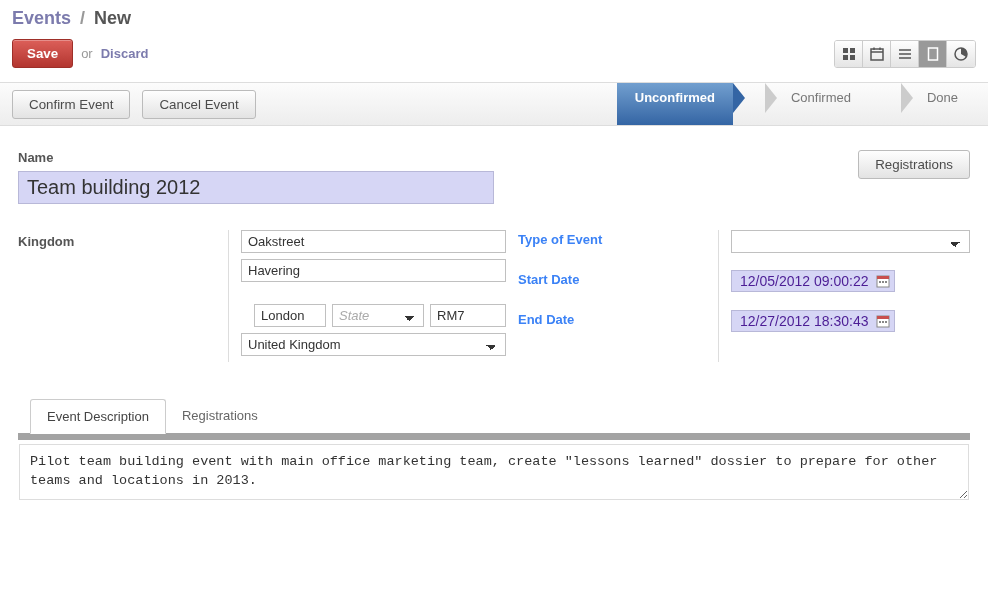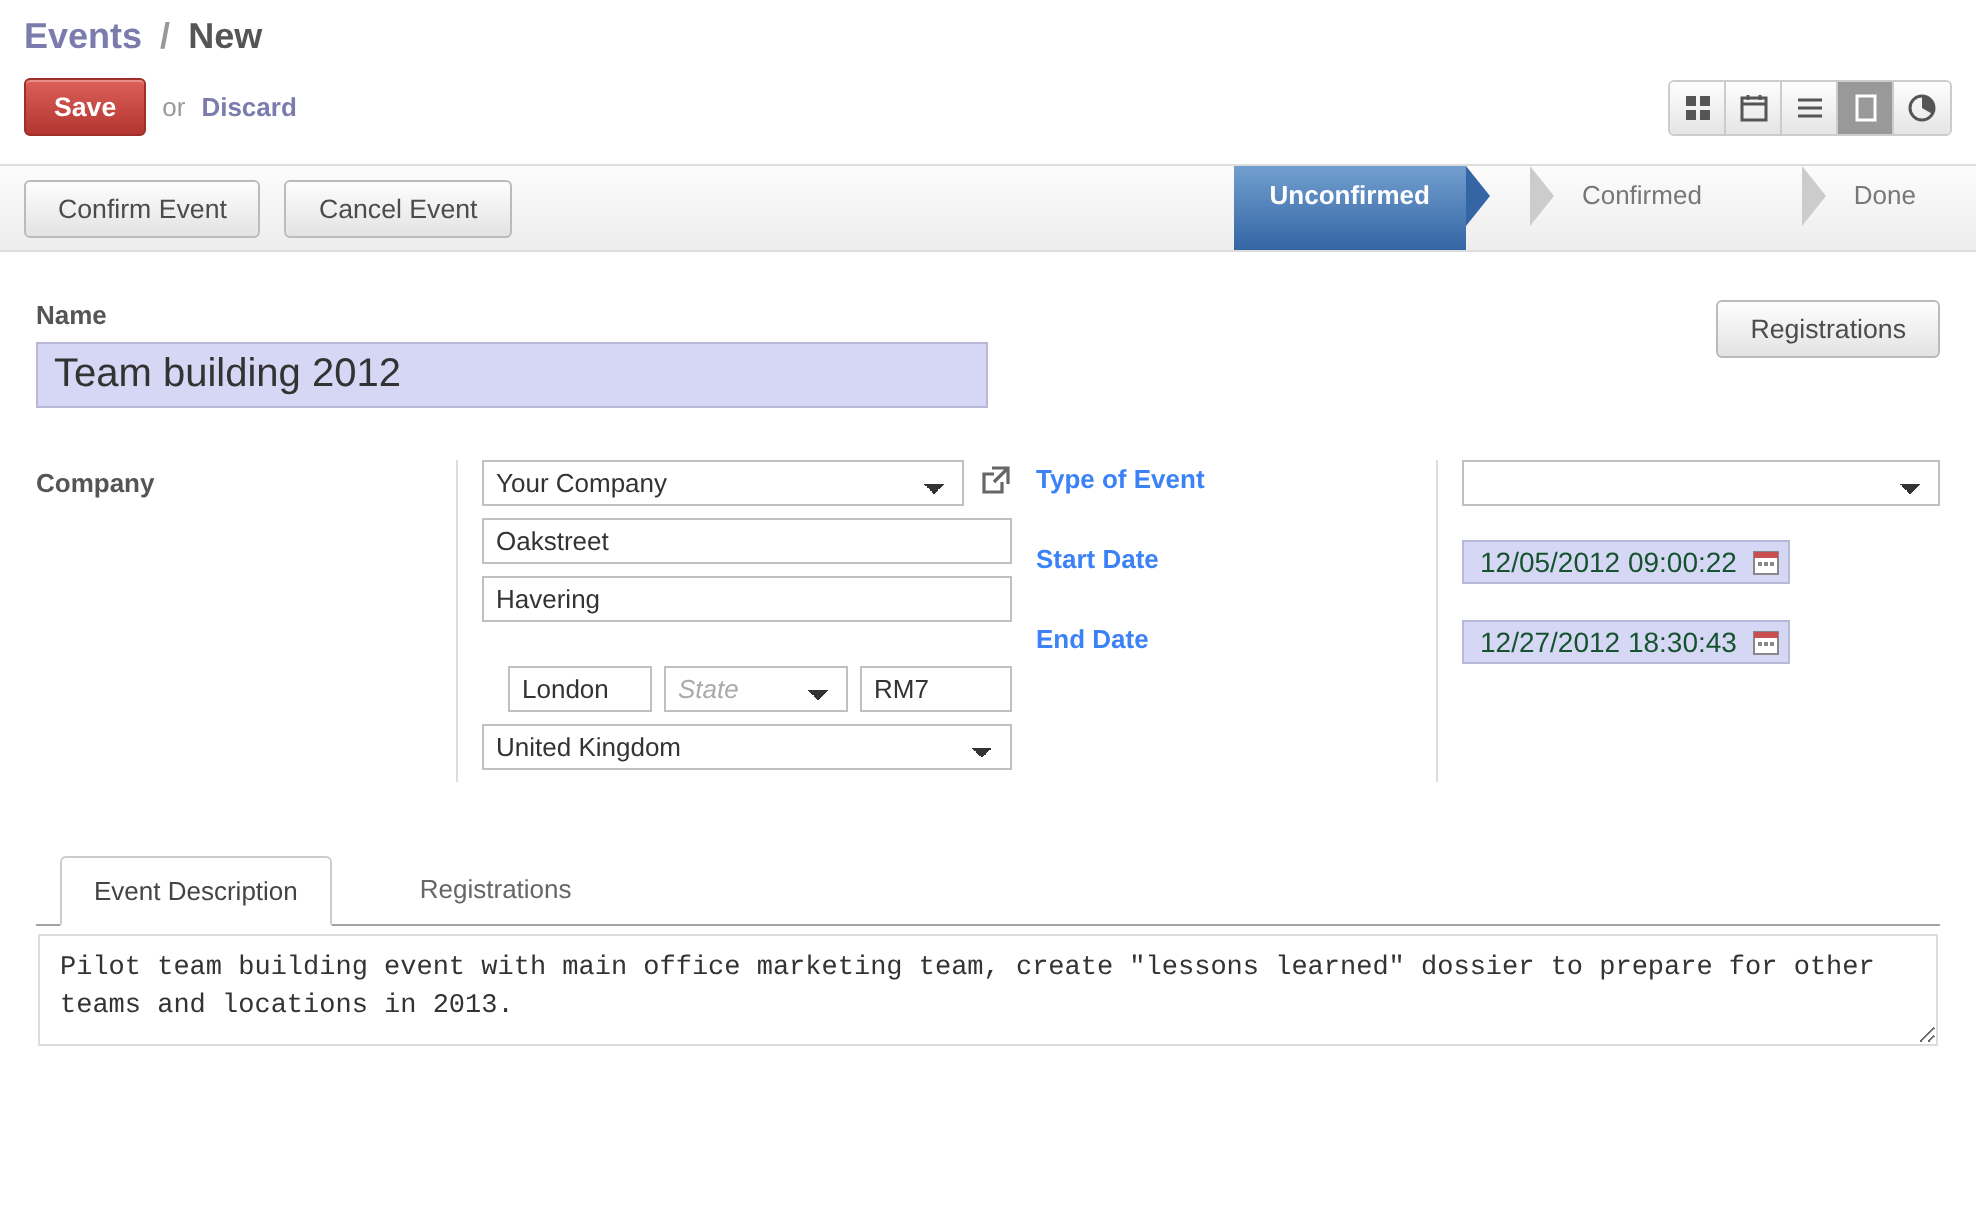--- a/index.html
+++ b/index.html
@@ -56,25 +56,25 @@
 .ext-icon { color: #666; cursor: pointer; }
 .city-row { display: flex; gap: 6px; margin-top: 16px; margin-bottom: 6px; }
 .city-row .txt { margin-bottom: 0; }
 .city-row .txt.city { flex: 1.3; margin-left: 13px; }
 .city-row .sel.state { width: 92px; margin-bottom: 0; color: #aaa; font-style: italic; }
 .city-row .txt.zip { width: 76px; }
 
 .right-label { color: #3b82f6; font-weight: bold; height: 40px; display: flex; align-items: flex-start; padding-top: 2px; }
 .type-sel { width: 100%; }
 .date-field { display: inline-flex; align-items: center; background: #d6d6f5; border: 1px solid #b8b8d8; padding: 2px 4px 2px 8px; margin-bottom: 6px; }
-.date-field span { font-size: 14px; color: #14532d; margin-right: 8px; }
+.date-field span { font-size: 14px; color: #4c1d95; margin-right: 8px; }
 .cal-icon { width: 14px; height: 14px; }
 
 .tabs-wrap { margin-top: 36px; }
-.tabs { display: flex; border-bottom: 1px solid #a3a3a3; padding-left: 12px; gap: 28px; }
+.tabs { display: flex; border-bottom: 7px solid #a3a3a3; padding-left: 12px; }
 .tab { padding: 9px 16px; color: #666; cursor: pointer; position: relative; top: 1px; }
 .tab.active { border: 1px solid #ccc; border-bottom: 1px solid #fff; background: #fff; border-radius: 3px 3px 0 0; color: #444; }
 .desc-area { width: calc(100% - 2px); margin: 4px 1px 0; border: 1px solid #ddd; padding: 8px 10px; font-family: "Courier New", monospace; font-size: 13.5px; color: #333; resize: both; min-height: 48px; line-height: 1.4; }
 </style>
 </head>
 <body>
 
 <div class="header-bar">
   <div class="breadcrumb">
     <span class="breadcrumb-link">Events</span>
@@ -143,33 +143,23 @@
   <div class="top-right-btn">
     <button class="btn-default">Registrations</button>
   </div>
 
   <label class="field-label">Name</label>
   <input class="name-input" value="Team building 2012" style="">
 
   <div class="cols">
     <div class="col-left">
       <div class="col-left-label">
-        <span class="field-label">Company</span>
+        <span class="field-label">Kingdom</span>
       </div>
       <div class="col-left-fields">
-        <div class="company-row" style="margin-bottom:6px;">
-          <select class="sel">
-            <option>Your Company</option>
-          </select>
-          <span class="ext-icon">
-            <svg width="16" height="16" viewBox="0 0 16 16">
-                <path d="M6 2h8v8M14 2L7 9M11 9v5H2V5h5" fill="none" stroke="currentColor" stroke-width="1.6"></path>
-              </svg>
-          </span>
-        </div>
         <input class="txt" value="Oakstreet" style="">
         <input class="txt" value="Havering" style="">
         <div class="city-row">
           <input class="txt city" value="London" style="">
           <select class="sel state">
             <option>State</option>
           </select>
           <input class="txt zip" value="RM7" style="">
         </div>
         <select class="sel">

